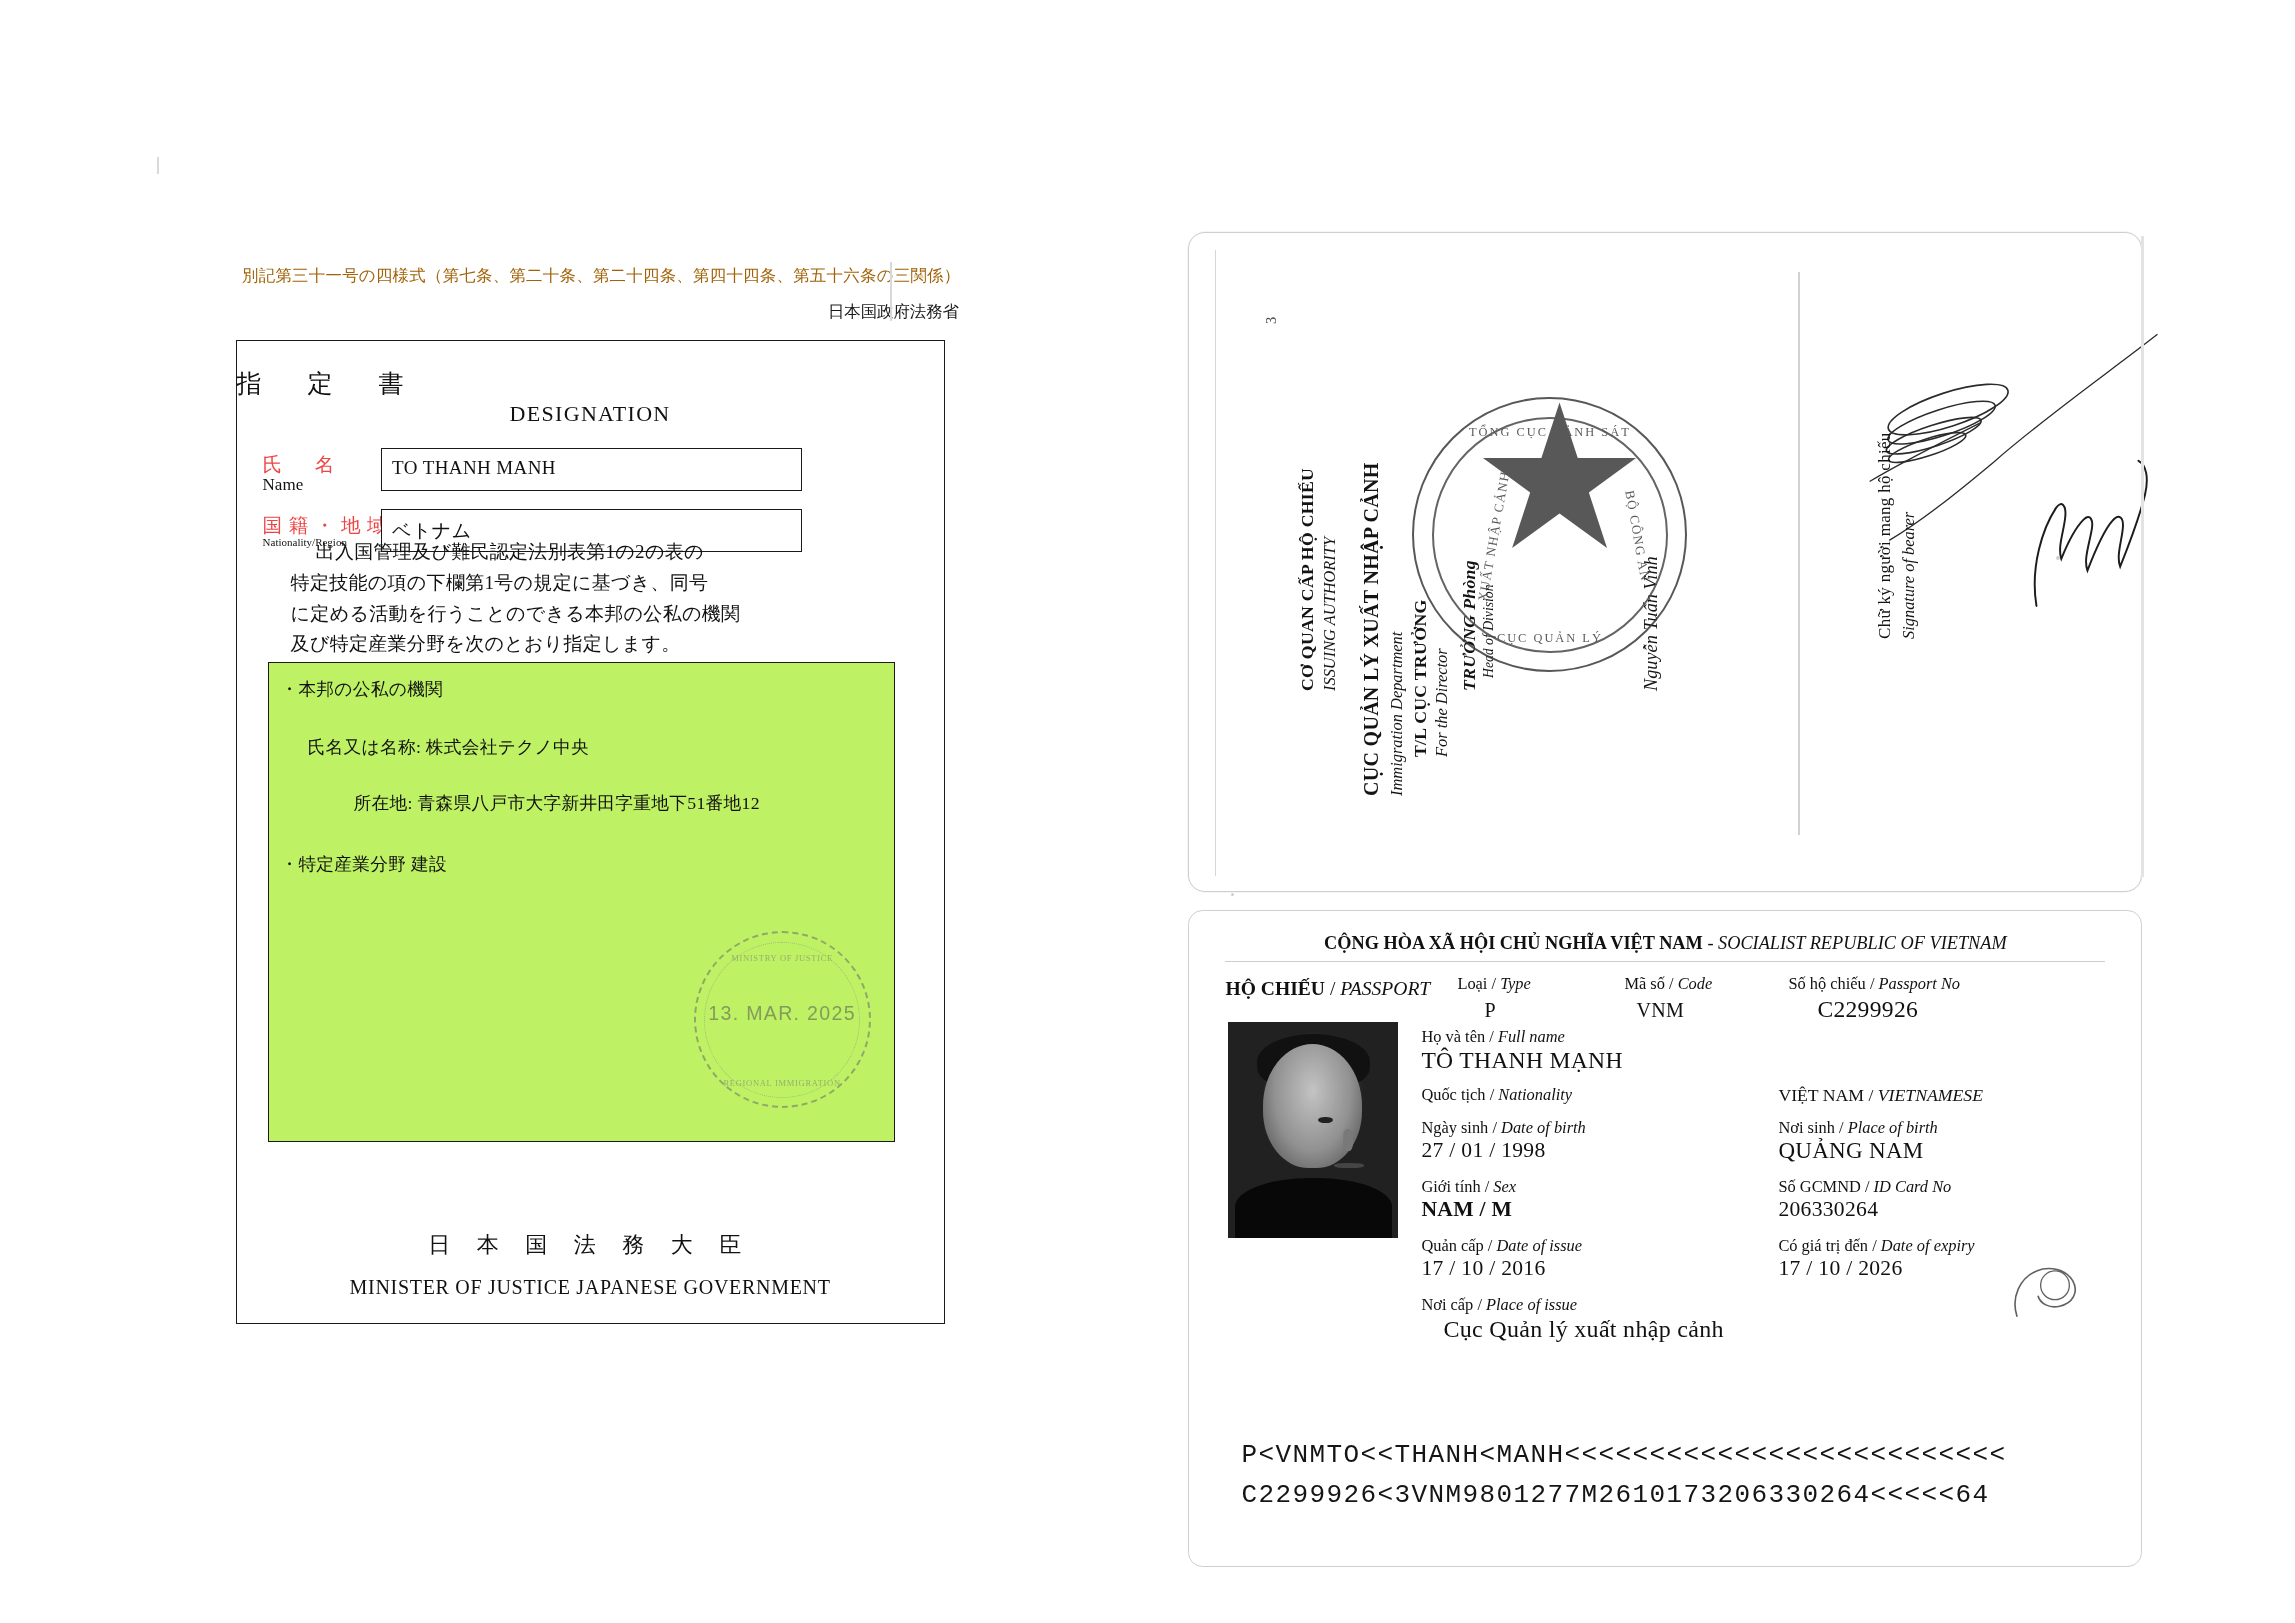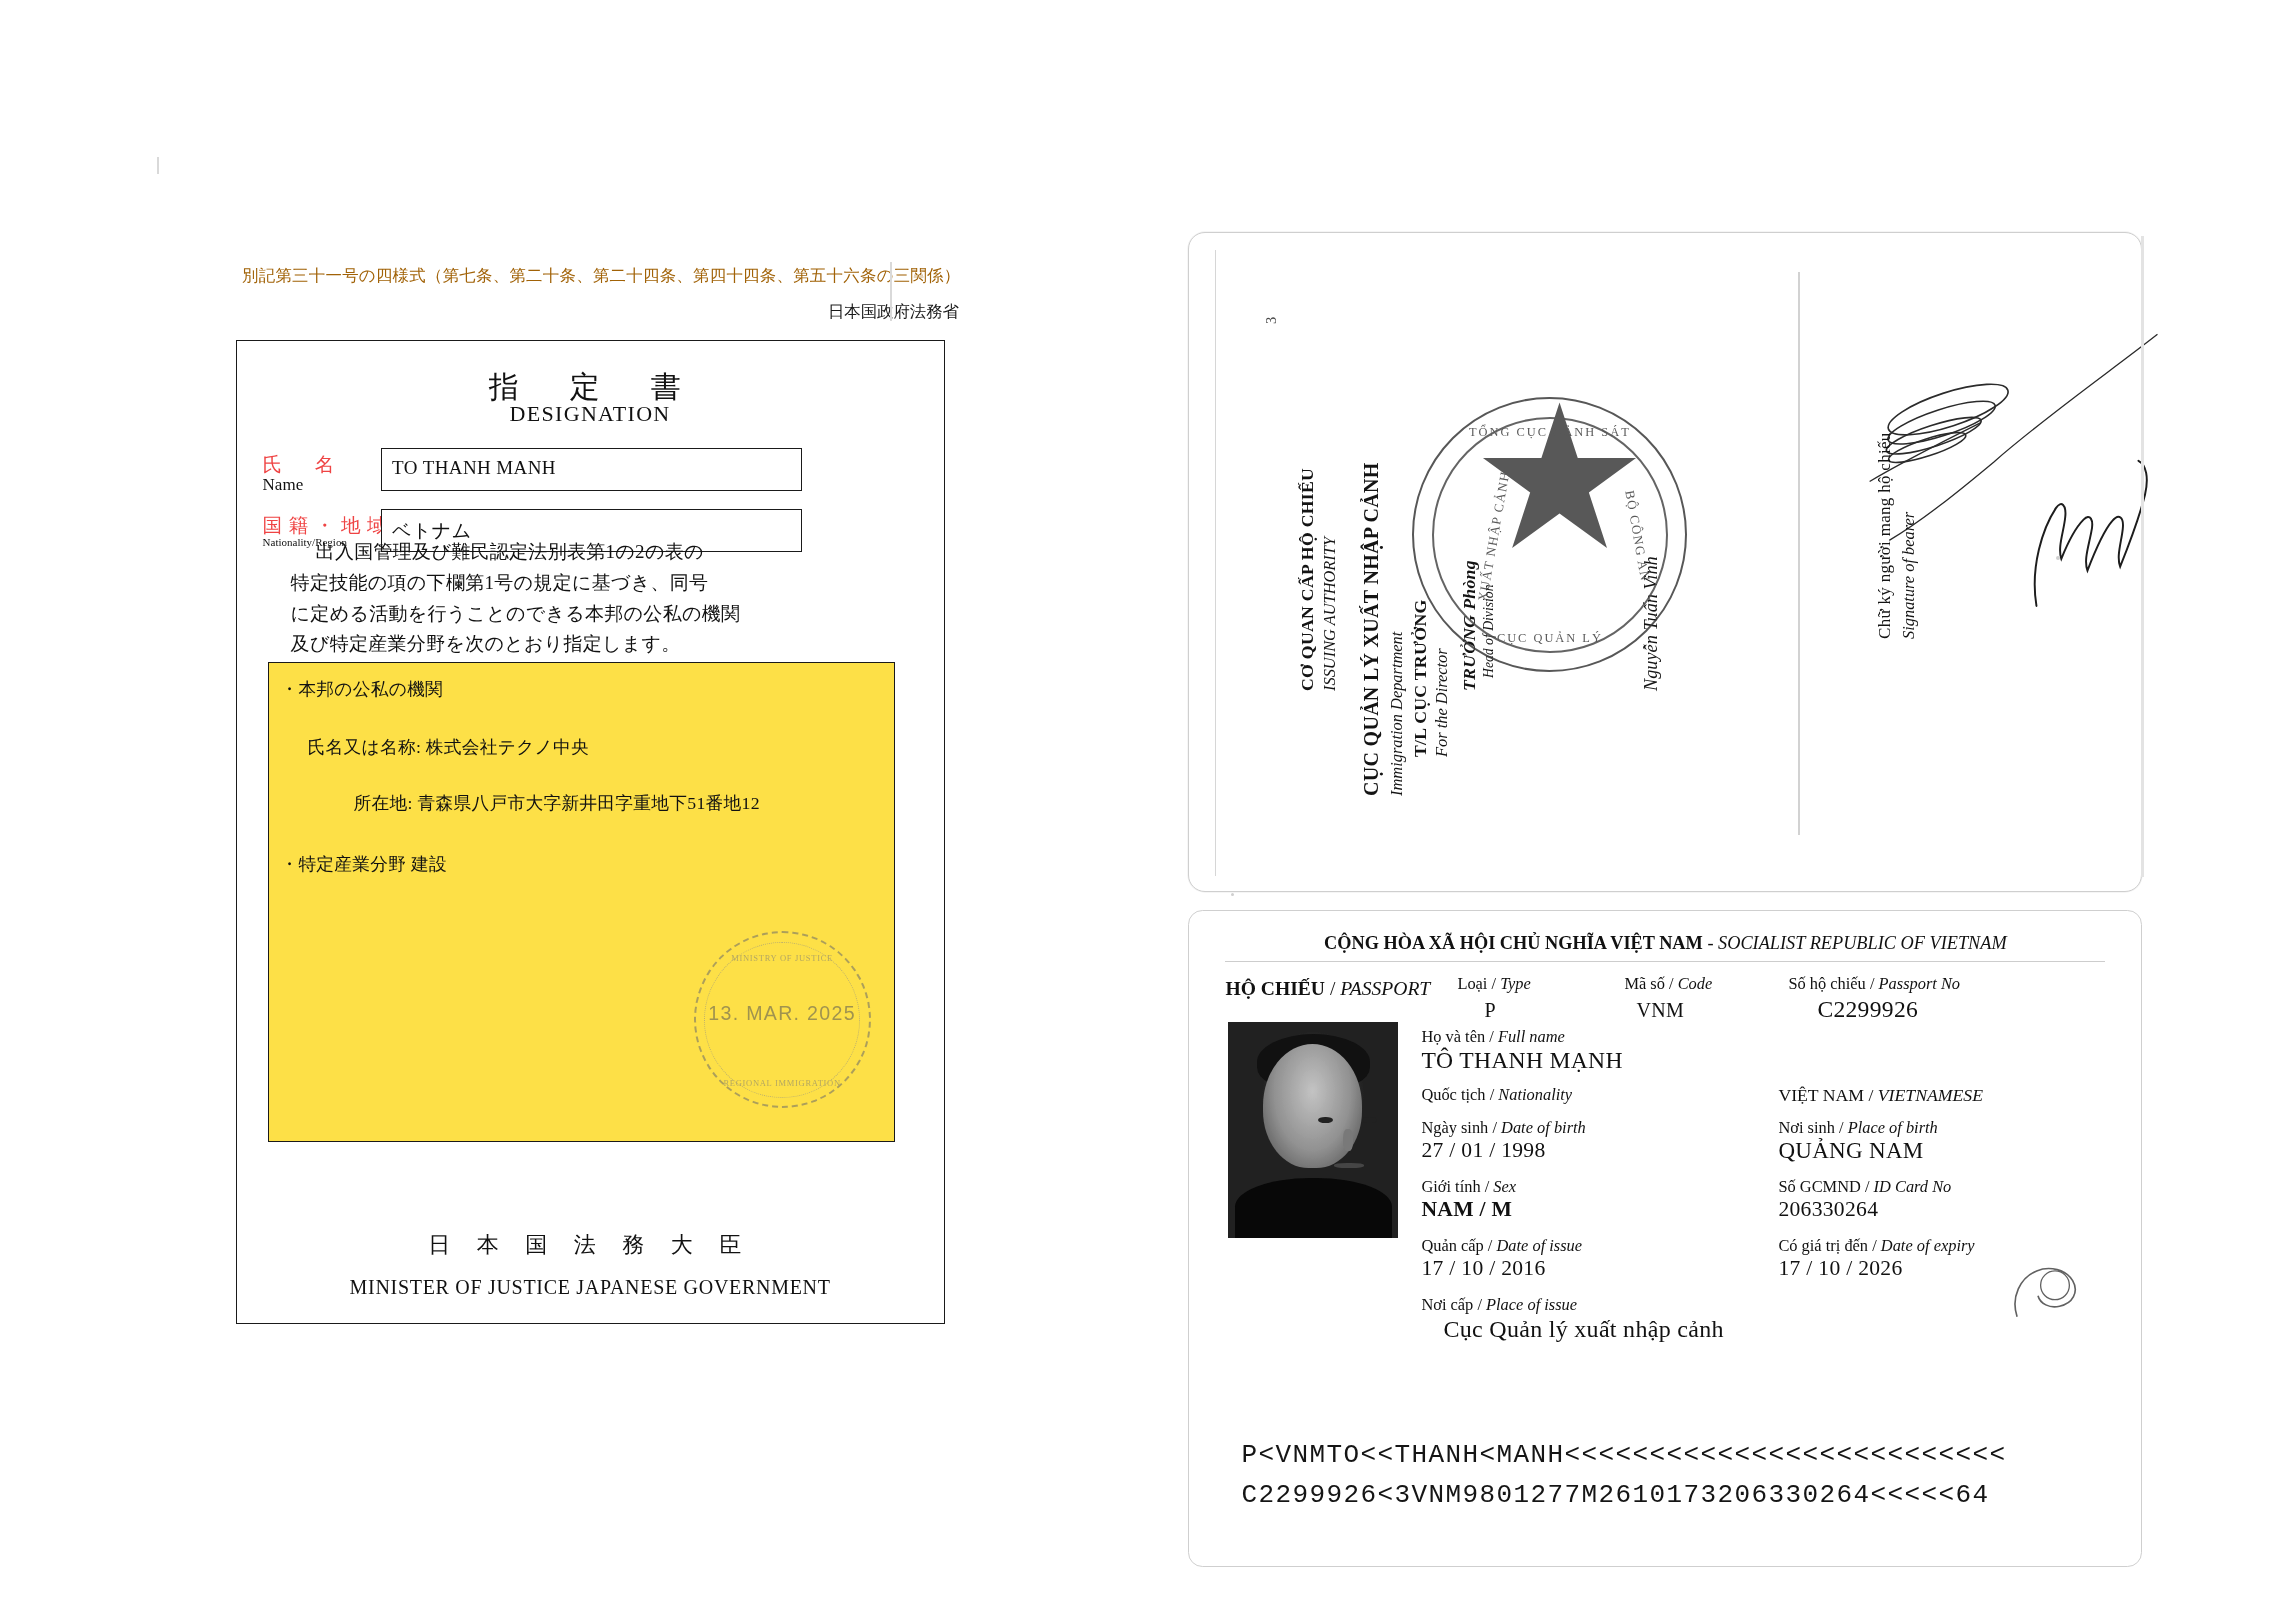--- a/index.html
+++ b/index.html
@@ -30,22 +30,21 @@
     font-size:16.4px; white-space:nowrap; color:#1a1a1a;
   }
   .jp-frame {
     position:absolute; left:19.6px; top:52px;
     width:707px; height:982px;
     border:1.6px solid #1a1a1a;
     background:#fff;
   }
   .jp-title-kanji {
     position:absolute; left:0; right:0; top:26px;
-    text-align:center;
-    font-size:30px; letter-spacing:10.5px;
+    font-size:25px; letter-spacing:10.5px;
     font-family:"Liberation Serif", serif;
     color:#111;
   }
   .jp-title-en {
     position:absolute; left:0; right:0; top:60px;
     text-align:center;
     font-size:22px; letter-spacing:1.3px;
     color:#111;
   }
 
@@ -79,21 +78,21 @@
     color:#111;
     letter-spacing:0.3px;
   }
   .jp-body .indent { display:block; }
   .jp-body .first { padding-left:25px; }
 
   .jp-inner-box {
     position:absolute; left:31px; top:321px;
     width:625px; height:478px;
     border:1.3px solid #1a1a1a;
-    background:#fde047;
+    background:#bef264;
   }
   .ib-line { position:absolute; font-size:17.7px; color:#111; letter-spacing:0.3px; }
   .ib-l1 { left:11.8px;  top:14.4px; }
   .ib-l2 { left:39px;  top:72px; }
   .ib-l3 { left:85px; top:128px; }
   .ib-l4 { left:11.8px;  top:189px; }
 
   
   .stamp {
     position:absolute; left:425px; top:268px;

